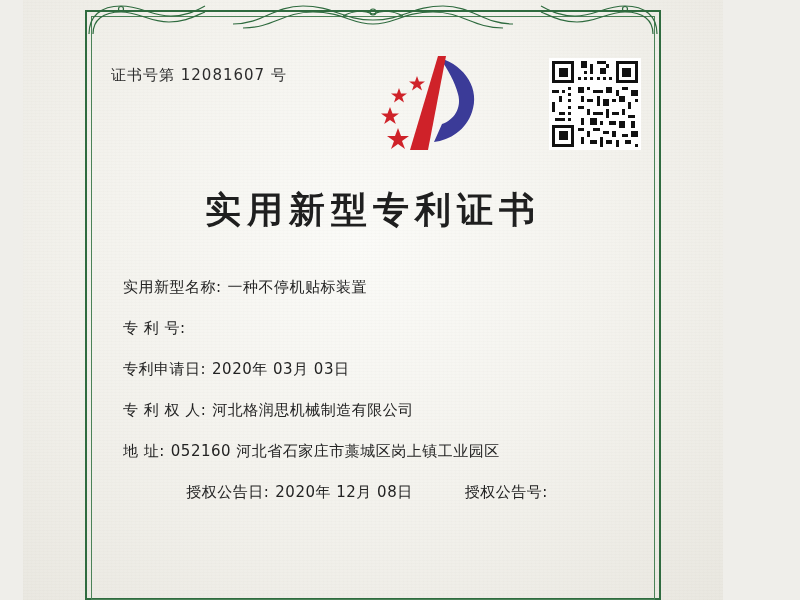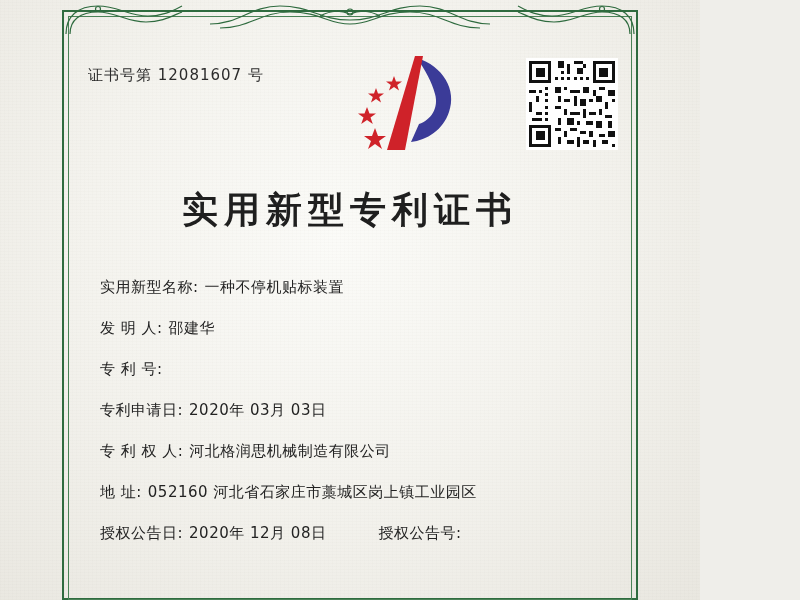--- a/index.html
+++ b/index.html
@@ -14,20 +14,21 @@
     font-family: "Liberation Sans", sans-serif;
   }
 
   .certificate {
     position: relative;
     width: 700px;
     height: 600px;
     background:
       radial-gradient(ellipse at 48% 40%, #fbfbf8 0%, #f4f3ee 48%, #e9e7e0 100%);
     overflow: hidden;
+    margin-left: 23px;
   }
 
   
   .grain {
     position: absolute;
     inset: 0;
     background-image:
       repeating-linear-gradient(0deg, rgba(120,115,100,0.018) 0px, rgba(120,115,100,0.018) 1px, transparent 1px, transparent 3px),
       repeating-linear-gradient(90deg, rgba(120,115,100,0.015) 0px, rgba(120,115,100,0.015) 1px, transparent 1px, transparent 4px);
     pointer-events: none;
@@ -138,21 +139,21 @@
   .field-label {
     flex: 0 0 auto;
     letter-spacing: 0.5px;
   }
   .field-value {
     flex: 0 0 auto;
     margin-left: 6px;
     letter-spacing: 0.5px;
   }
   .field-row.split {
-    justify-content: flex-start;
+    justify-content: center;
   }
   .field-sep {
     display: inline-block;
     width: 52px;
   }
 </style>
 </head>
 <body>
 
 <div class="certificate">
@@ -302,24 +303,20 @@
 
   <div class="title">实用新型专利证书</div>
 
   <div class="fields">
 
     <div class="field-row">
       <span class="field-label">实用新型名称:</span>
       <span class="field-value">一种不停机贴标装置</span>
     </div>
 
-    <div class="field-row">
-      <span class="field-label">发  明  人:</span>
-      <span class="field-value">邵建华</span>
-    </div>
 
     <div class="field-row">
       <span class="field-label">专  利  号:</span>
     </div>
 
     <div class="field-row">
       <span class="field-label">专利申请日:</span>
       <span class="field-value">2020年 03月 03日</span>
     </div>
 

